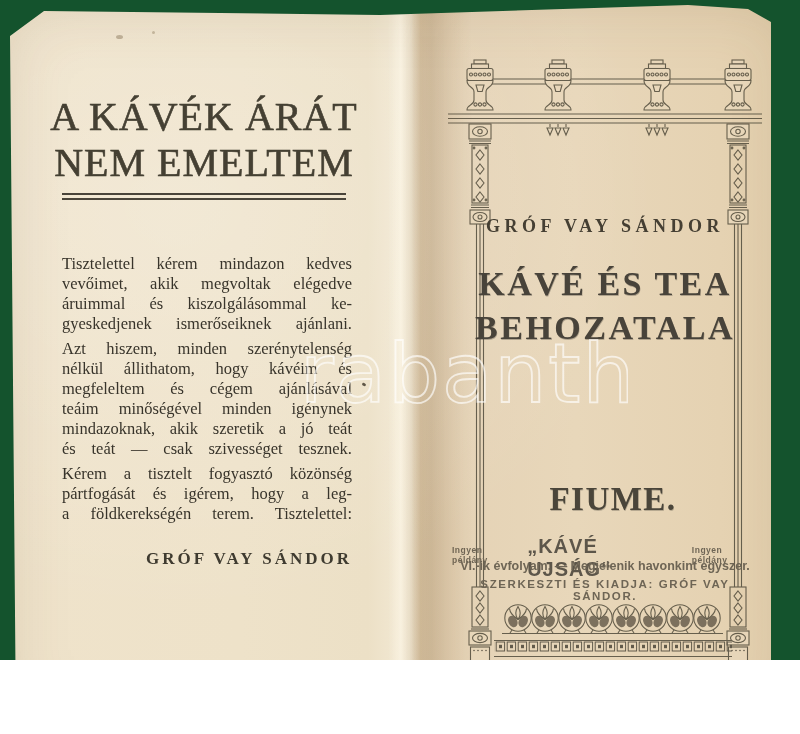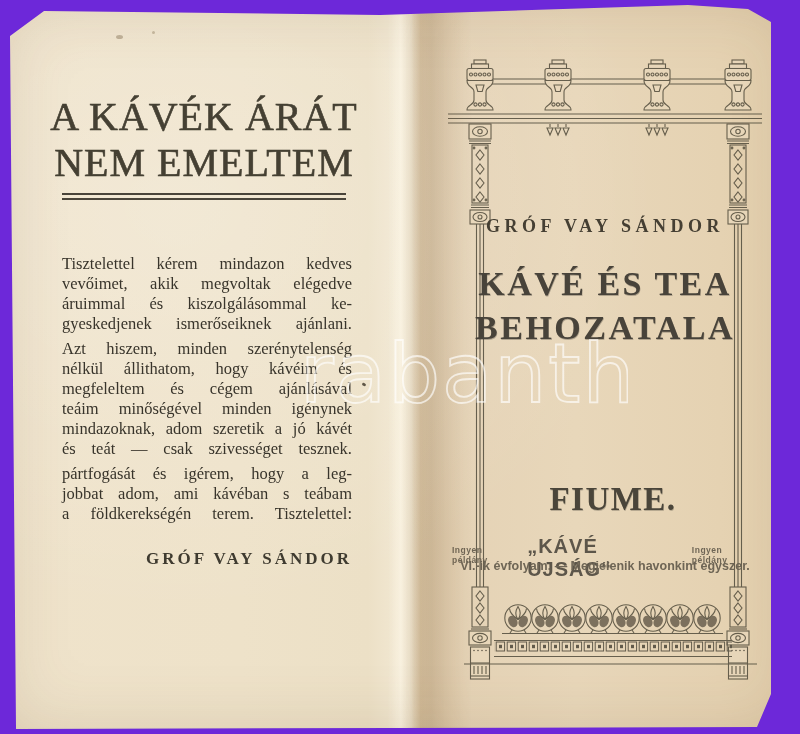--- a/index.html
+++ b/index.html
@@ -1,18 +1,18 @@
 <!DOCTYPE html>
 <html><head>
 <meta charset="utf-8">
 <style>
   html,body { margin:0; padding:0; }
   .scene {
-    position:relative; width:800px; height:734px;
-    background:#6d28d9; overflow:hidden;
+    position:relative; width:800px; height:660px;
+    background:#14532d; overflow:hidden;
     font-family:"Liberation Serif","DejaVu Serif",serif;
   }
   .paper {
     position:absolute; left:0; top:0; width:800px; height:734px;
     clip-path:polygon(10px 36px, 44px 11px, 380px 15px, 688px 5px, 748px 9px, 771px 22px, 771px 694px, 757px 727px, 16px 729px);
     background:
       radial-gradient(ellipse at 22% 28%, rgba(255,255,255,0.22), rgba(255,255,255,0) 55%),
       linear-gradient(90deg,
         #efe3cb 0%, #eee2c9 30%, #ece0c6 46%,
         #f2e8d3 50.2%, #eee4cf 51.4%,
@@ -114,26 +114,26 @@
           <div class="tline"><span>Tisztelettel kérem mindazon kedves</span></div>
           <div class="tline"><span>vevőimet, akik megvoltak </span><span class="b">elégedve</span></div>
           <div class="tline"><span class="b">áruimmal és kiszolgálásommal</span><span> ke-</span></div>
           <div class="tline"><span>gyeskedjenek ismerőseiknek </span><span class="b">ajánlani.</span></div>
         </div>
         <div class="para">
           <div class="tline"><span>Azt hiszem, minden szerénytelenség</span></div>
           <div class="tline"><span>nélkül állithatom, hogy </span><span class="b">kávéim és</span></div>
           <div class="tline"><span>megfeleltem és cégem ajánlásával</span></div>
           <div class="tline"><span class="b">teáim minőségével</span><span> minden igénynek</span></div>
-          <div class="tline"><span>mindazoknak, adom szeretik a jó kávét</span></div>
+          <div class="tline"><span>mindazoknak, akik szeretik a jó teát</span></div>
           <div class="tline"><span>és teát — csak szivességet tesznek.</span></div>
         </div>
         <div class="para">
+          <div class="tline"><span class="b">Kérem</span><span> a tisztelt fogyasztó közönség</span></div>
           <div class="tline"><span>pártfogását és </span><span class="b">igérem,</span><span> hogy a </span><span class="b">leg-</span></div>
-          <div class="tline"><span class="b">jobbat adom,</span><span> ami kávéban s teábam</span></div>
           <div class="tline"><span>a földkerekségén terem. Tisztelettel:</span></div>
         </div>
       </div>
 
     <div class="signature">GRÓF VAY SÁNDOR</div>
 
     <svg class="frame" viewBox="0 0 330 630">
       <defs>
         <g id="tpost">
           <rect x="-6" y="0" width="12" height="4" fill="#e9d8bb"></rect>
@@ -244,20 +244,21 @@
       <span>KÁVÉ ÉS TEA</span><br>
       <span>BEHOZATALA</span>
     </div>
     <div class="rp-city">FIUME.</div>
     <div class="rp-freebie">
       <span class="tiny">Ingyen példány</span>
       <span class="journal">„KÁVÉ UJSÁG“</span>
       <span class="tiny">Ingyen példány</span>
     </div>
     <div class="rp-volume">VI.-ik évfolyam. — Megjelenik havonkint egyszer.</div>
+    <div class="rp-editor">SZERKESZTI ÉS KIADJA: GRÓF VAY SÁNDOR.</div>
 
     <div class="fold"></div>
     <div class="speck s1"></div>
     <div class="speck s2"></div>
     <div class="speck s3"></div>
     <div class="vignette"></div>
 
     <svg class="watermark" width="330" height="120">
       <text x="2" y="84" font-family="DejaVu Sans, sans-serif" font-size="82" letter-spacing="2" fill="none" stroke="rgba(255,255,255,0.68)" stroke-width="1.8">rabanth</text>
     </svg>

